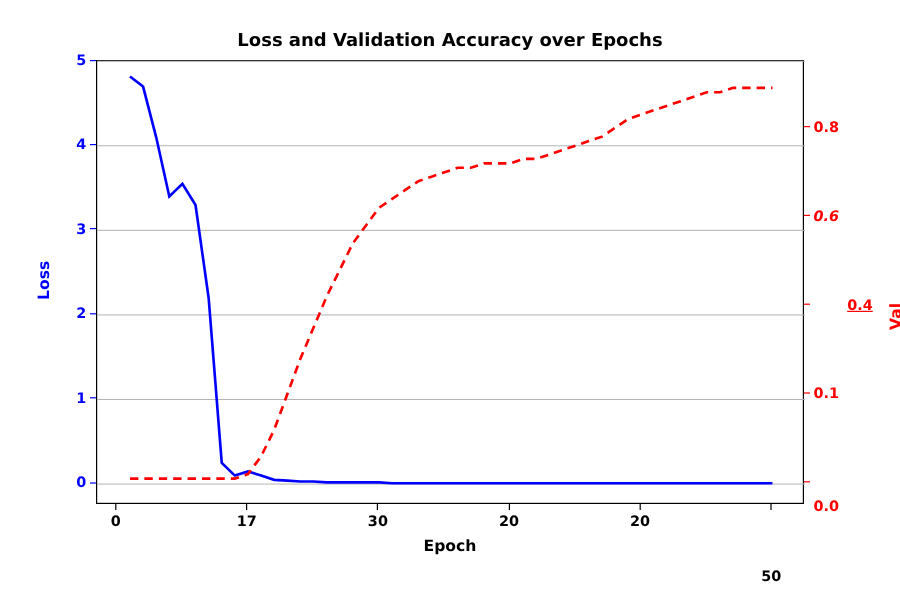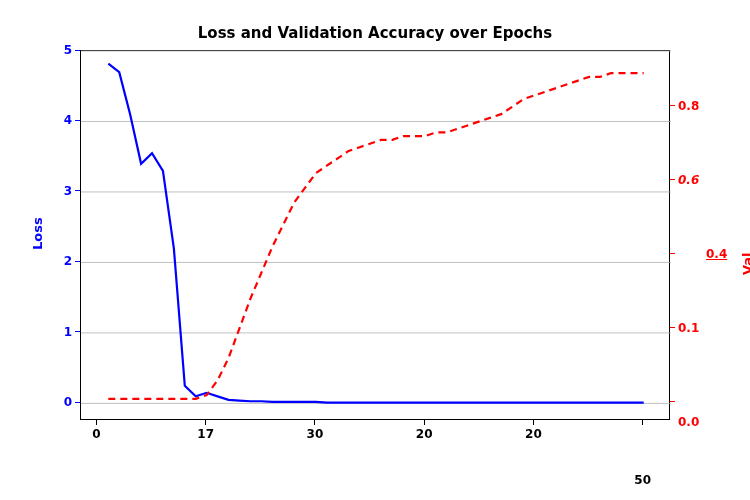--- a/index.html
+++ b/index.html
@@ -72,20 +72,21 @@
         <line x1="0" y1="281.9047619047619" x2="590" y2="281.9047619047619" stroke="#b0b0b0" stroke-width="0.8"></line>
         <line x1="0" y1="211.42857142857144" x2="590" y2="211.42857142857144" stroke="#b0b0b0" stroke-width="0.8"></line>
         <line x1="0" y1="140.95238095238093" x2="590" y2="140.95238095238093" stroke="#b0b0b0" stroke-width="0.8"></line>
         <line x1="0" y1="70.47619047619048" x2="590" y2="70.47619047619048" stroke="#b0b0b0" stroke-width="0.8"></line>
         <line x1="0" y1="0" x2="590" y2="0" stroke="#b0b0b0" stroke-width="0.8"></line>
         <path d="M27.31 12.69 L38.24 21.14 L49.17 63.43 L60.09 112.76 L71.02 102.19 L81.94 119.81 L92.87 197.33 L103.80 334.76 L114.72 345.33 L125.65 341.81 L136.57 345.33 L147.50 348.86 L158.43 349.56 L169.35 350.27 L180.28 350.27 L191.20 350.97 L202.13 350.97 L213.06 350.97 L223.98 350.97 L234.91 350.97 L245.83 351.68 L256.76 351.68 L267.69 351.68 L278.61 351.68 L289.54 351.68 L300.46 351.68 L311.39 351.68 L322.31 351.68 L333.24 351.68 L344.17 351.68 L355.09 351.68 L366.02 351.68 L376.94 351.68 L387.87 351.68 L398.80 351.68 L409.72 351.68 L420.65 351.68 L431.57 351.68 L442.50 351.68 L453.43 351.68 L464.35 351.68 L475.28 351.68 L486.20 351.68 L497.13 351.68 L508.06 351.68 L518.98 351.68 L529.91 351.68 L540.83 351.68 L551.76 351.68 L562.69 351.68 " fill="none" stroke="#0000ff" stroke-width="2.2"></path>
         <path d="M27.31 347.80 L38.24 347.80 L49.17 347.80 L60.09 347.80 L71.02 347.80 L81.94 347.80 L92.87 347.80 L103.80 347.80 L114.72 347.80 L125.65 344.10 L136.57 329.30 L147.50 307.10 L158.43 277.50 L169.35 247.90 L180.28 222.00 L191.20 196.10 L202.13 173.90 L213.06 151.70 L223.98 136.90 L234.91 122.10 L245.83 114.70 L256.76 107.30 L267.69 99.90 L278.61 96.20 L289.54 92.50 L300.46 88.80 L311.39 88.80 L322.31 85.10 L333.24 85.10 L344.17 85.10 L355.09 81.40 L366.02 81.40 L376.94 77.70 L387.87 74.00 L398.80 70.30 L409.72 66.60 L420.65 62.90 L431.57 55.50 L442.50 48.10 L453.43 44.40 L464.35 40.70 L475.28 37.00 L486.20 33.30 L497.13 29.60 L508.06 25.90 L518.98 25.90 L529.91 22.20 L540.83 22.20 L551.76 22.20 L562.69 22.20 " fill="none" stroke="#ff0000" stroke-width="2.2" stroke-dasharray="7 5"></path>
       </svg>
   </div>
 
+  <div class="axis-label x" style="left: 80px; width: 590px; top: 448px;">Epoch</div>
 
   <div class="axis-label y-left" style="left: 30px; top: 250px;">Loss</div>
 
   <div class="axis-label y-right" style="left: 740px; top: 275px;">Val Accuracy</div>
 
 <div class="tick-mark x" style="left: 95.8889px; top: 420px;"></div>
     <div class="tick-label x" style="left: 96.3889px; top: 427px;">0</div>
     <div class="tick-mark x" style="left: 205.148px; top: 420px;"></div>
     <div class="tick-label x" style="left: 205.648px; top: 427px;">17</div>
     <div class="tick-mark x" style="left: 314.407px; top: 420px;"></div>

